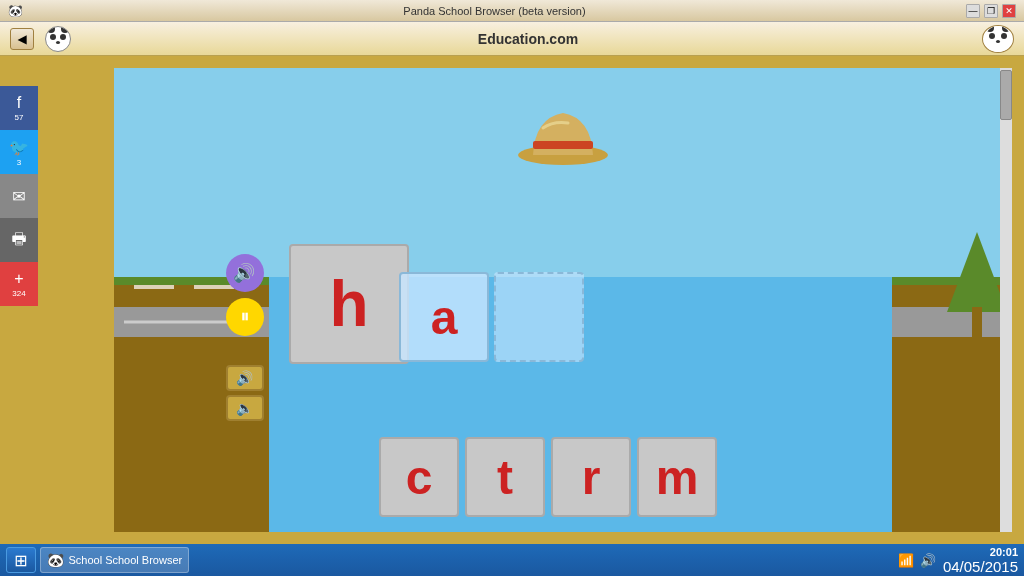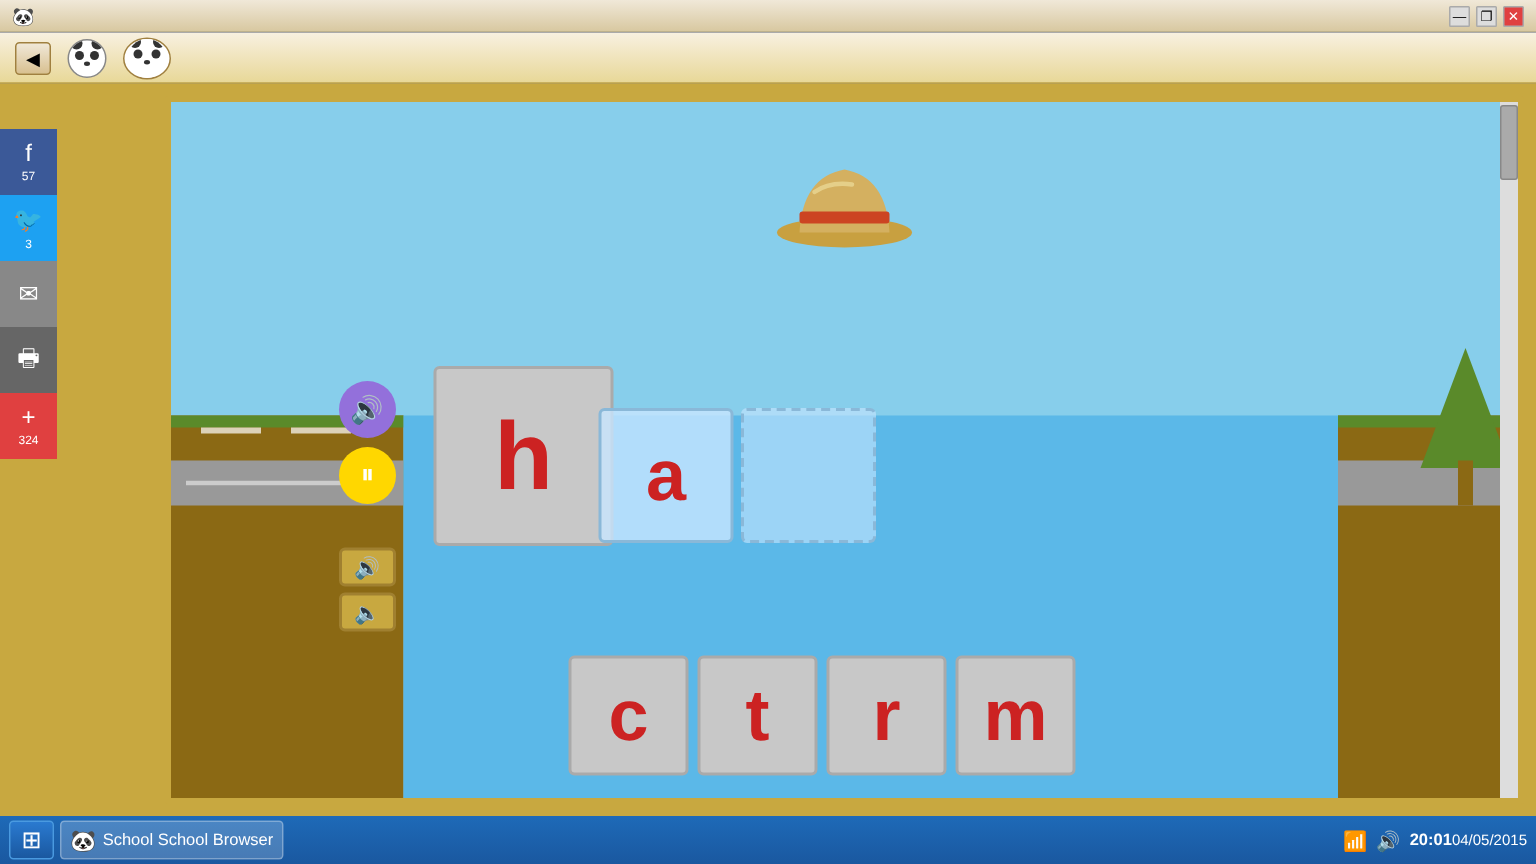--- a/index.html
+++ b/index.html
@@ -424,25 +424,25 @@
     }
     #taskbar-right {
       margin-left: auto;
       display: flex;
       align-items: center;
       gap: 6px;
     }
     .tray-icon { font-size: 13px; color: white; }
     #clock {
       display: flex;
-      flex-direction: row;
+      flex-direction: column;
       align-items: flex-end;
     }
     .clock-time { font-size: 11px; color: white; font-weight: bold; }
-    .clock-date { font-size: 10px; color: white; }
+    .clock-date { font-size: 15px; color: white; }
 
     
     .road-marking {
       position: absolute;
       background: white;
       opacity: 0.7;
     }
 
     
     .panda-face {
@@ -489,38 +489,40 @@
       transform: translateX(-50%);
     }
   </style>
 </head>
 <body>
 
 <div id="title-bar">
   <div class="title-btn-left">
     <span style="font-size:12px;">🐼</span>
   </div>
+  <span id="title-bar-text">Panda School Browser (beta version)</span>
   <div id="title-controls">
     <div class="title-btn">—</div>
     <div class="title-btn">❐</div>
     <div class="title-btn close">✕</div>
   </div>
 </div>
 
 <div id="address-bar">
   <div class="nav-btn">◀</div>
   <div id="panda-icon-left">
     <div class="panda-face">
       <div class="panda-ear-left"></div>
       <div class="panda-ear-right"></div>
       <div class="panda-eye-left"></div>
       <div class="panda-eye-right"></div>
       <div class="panda-nose"></div>
     </div>
   </div>
+  <div id="url-display">Education.com</div>
   <div id="panda-icon-right">
     <div style="position:relative;width:26px;height:26px;background:white;border-radius:50%;overflow:hidden;">
       <div style="position:absolute;width:8px;height:8px;background:#333;border-radius:50%;top:-2px;left:1px;"></div>
       <div style="position:absolute;width:8px;height:8px;background:#333;border-radius:50%;top:-2px;right:1px;"></div>
       <div style="position:absolute;width:6px;height:6px;background:#333;border-radius:50%;top:7px;left:4px;"></div>
       <div style="position:absolute;width:6px;height:6px;background:#333;border-radius:50%;top:7px;right:4px;"></div>
       <div style="position:absolute;width:4px;height:3px;background:#333;border-radius:50%;top:14px;left:50%;transform:translateX(-50%);"></div>
     </div>
   </div>
 </div>

